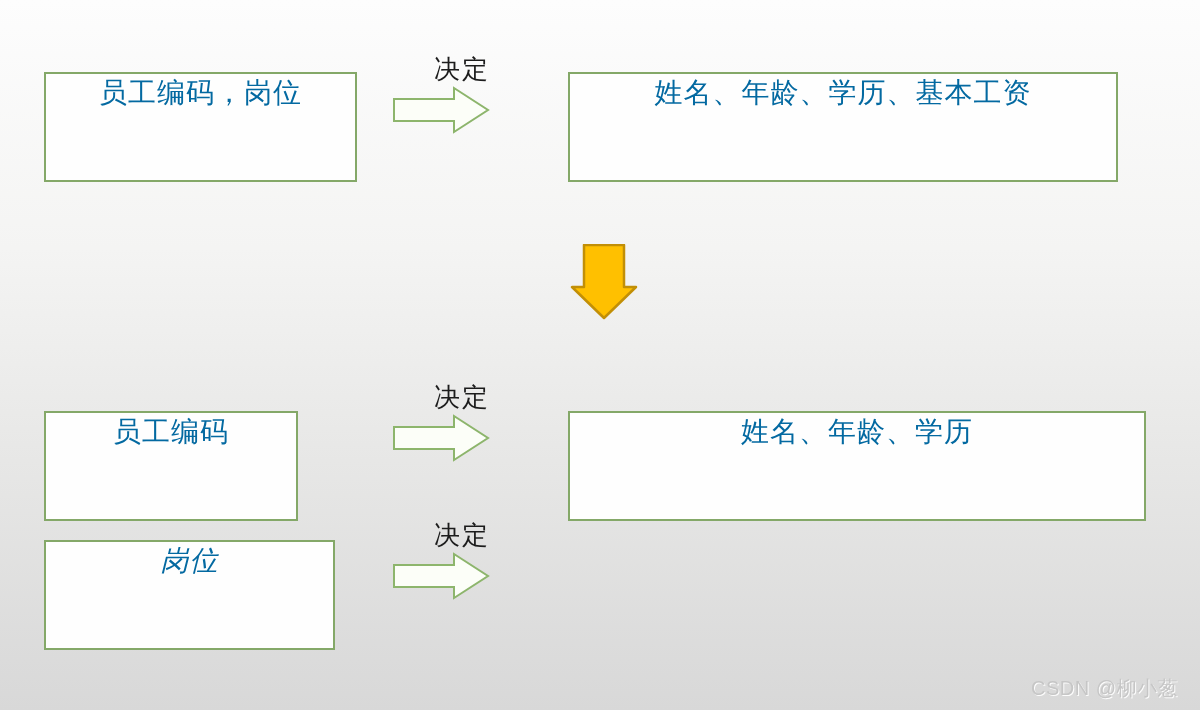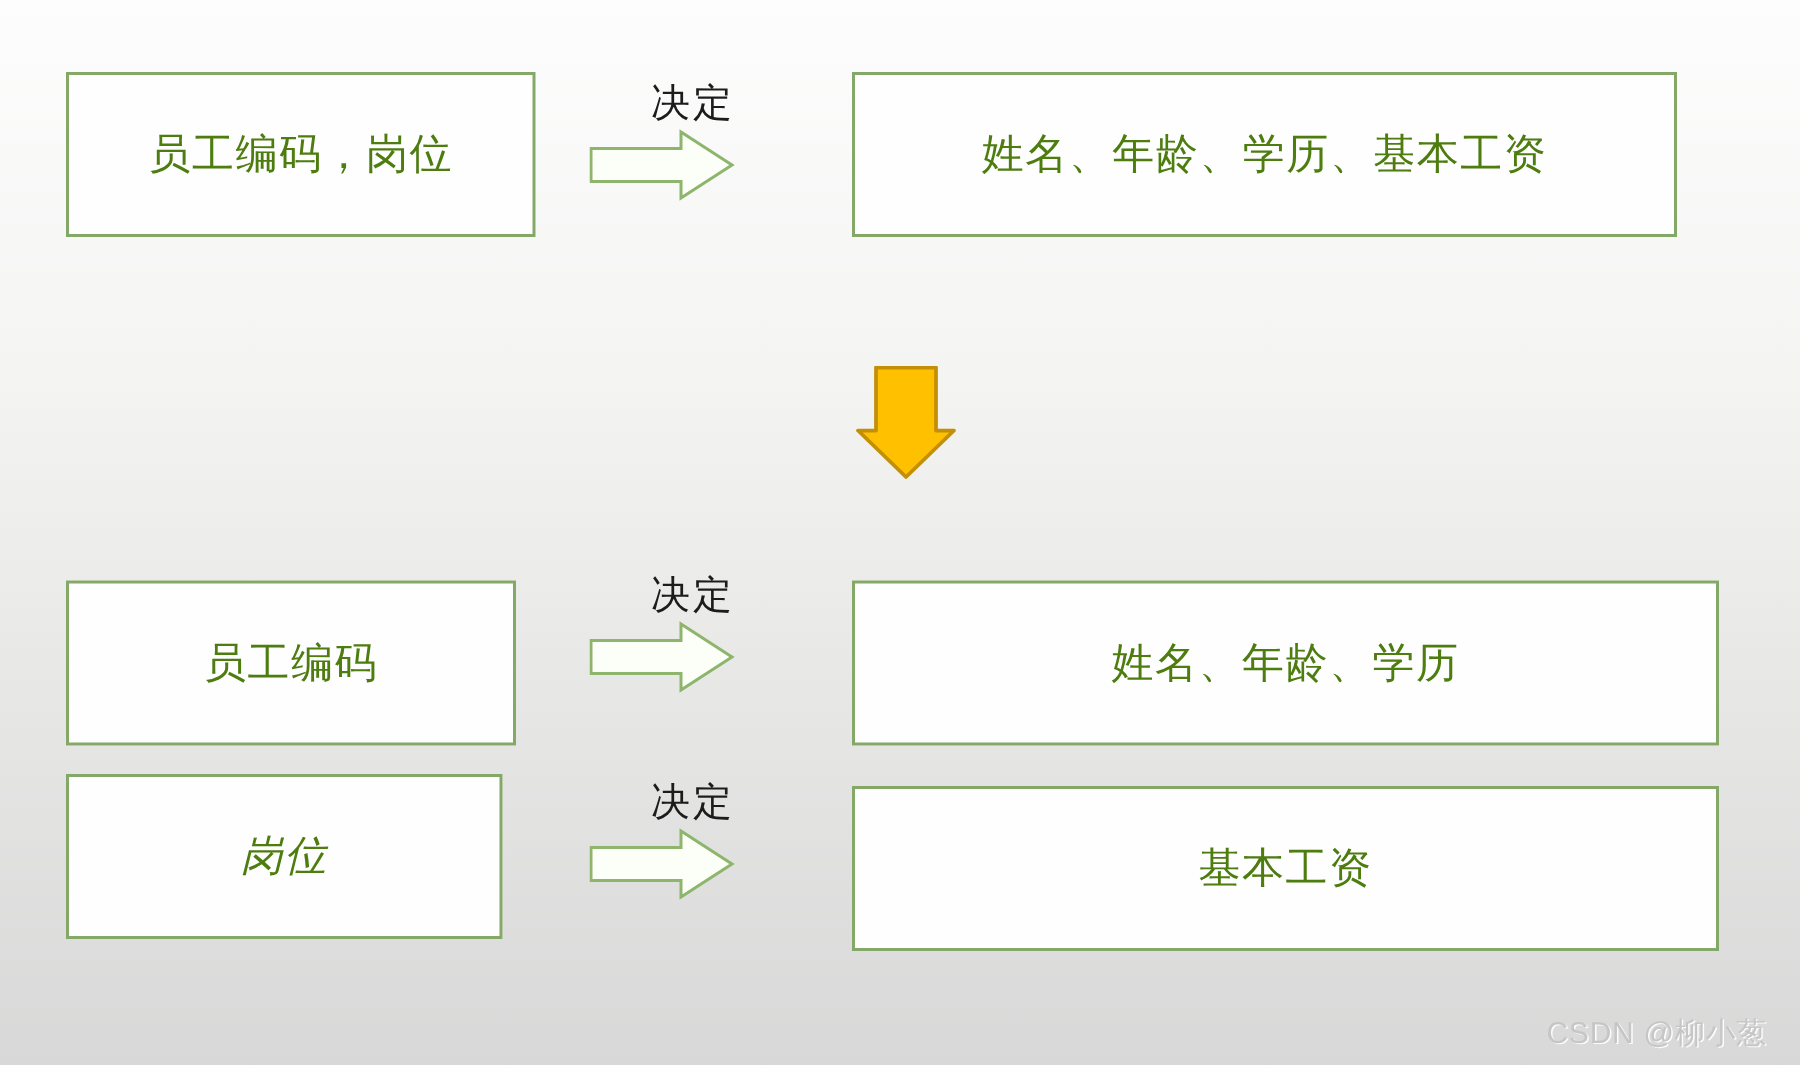--- a/index.html
+++ b/index.html
@@ -14,30 +14,31 @@
     overflow: hidden;
     background: linear-gradient(to bottom, #fdfdfd 0%, #f4f4f3 35%, #e7e7e6 65%, #d8d8d8 100%);
     font-family: "DejaVu Serif", "Liberation Serif", serif;
   }
   .dep-box {
     position: absolute;
     box-sizing: border-box;
     background: #fefefe;
     border: 2px solid #84a868;
     display: flex;
-    align-items: center;
+    align-items: flex-start;
     justify-content: center;
     font-size: 28px;
-    color: #4d7c0f;
+    color: #0369a1;
     letter-spacing: 1px;
     text-align: center;
+    margin-top: 24px;
   }
   .box-r1-left  { left: 44px;  top: 48px;  width: 313px; height: 110px; }
   .box-r1-right { left: 568px; top: 48px;  width: 550px; height: 110px; }
-  .box-r2-left  { left: 44px;  top: 387px; width: 300px; height: 110px; }
+  .box-r2-left  { left: 44px;  top: 387px; width: 254px; height: 110px; }
   .box-r2-right { left: 568px; top: 387px; width: 578px; height: 110px; }
   .box-r3-left  { left: 44px;  top: 516px; width: 291px; height: 110px; font-style: italic; }
   .box-r3-right { left: 568px; top: 524px; width: 578px; height: 110px; }
 
   .arrow-group {
     position: absolute;
     left: 393px;
     width: 97px;
     text-align: center;
   }
@@ -118,19 +119,16 @@
     <span>岗位</span>
   </div>
 
   <div class="arrow-group ag-r3">
     <span class="arrow-label">决定</span>
     <svg width="97" height="48" viewBox="0 0 97 48">
       <polygon points="1,13 61,13 61,2 95,24 61,46 61,35 1,35" fill="#fcfef8" stroke="#8db56c" stroke-width="2" stroke-linejoin="miter"></polygon>
     </svg>
   </div>
 
-  <div class="dep-box box-r3-right">
-    <span>基本工资</span>
-  </div>
 
   <div class="watermark">CSDN @柳小葱</div>
 
 </div>
 
 </body></html>

